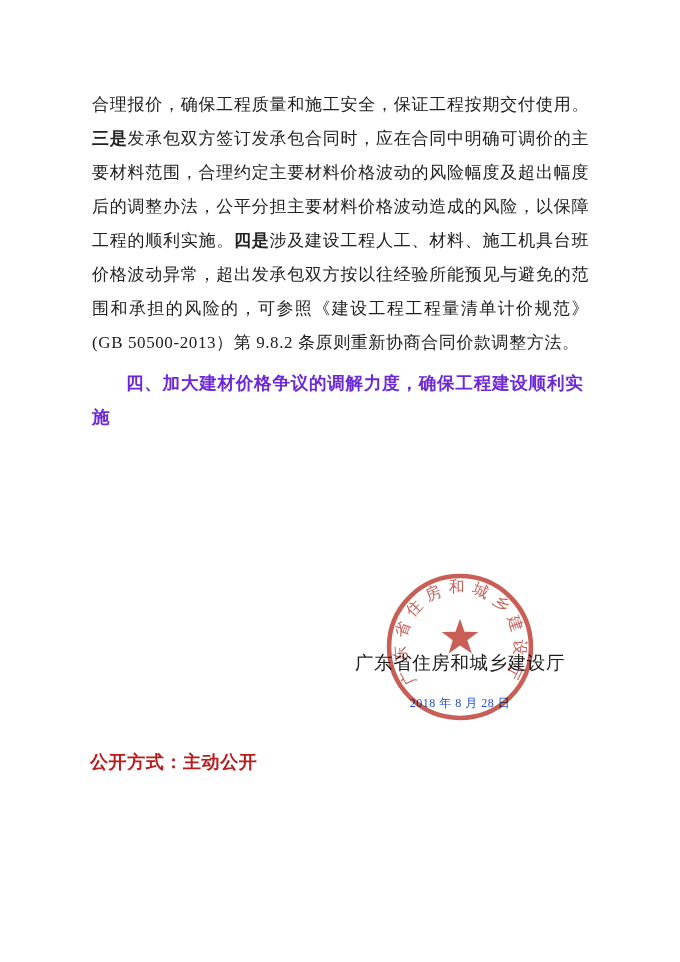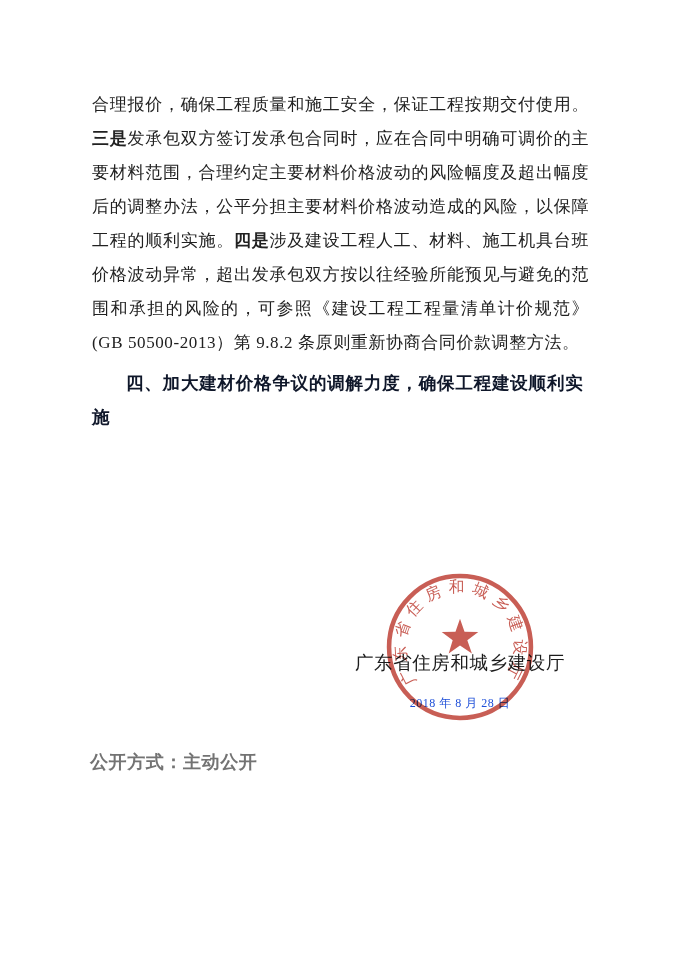--- a/index.html
+++ b/index.html
@@ -28,21 +28,21 @@
   }
   .bold-run { font-weight: bold; }
   .section-heading {
     margin: 6px 0 0 0;
     font-family: "Liberation Sans", "DejaVu Sans", sans-serif;
     font-weight: bold;
     font-size: 17.5px;
     line-height: 34px;
     letter-spacing: 0.8px;
     text-indent: 34px;
-    color: #0f172a;
+    color: #6d28d9;
   }
   .para-indent { text-indent: 35px; }
   .seal {
     position: absolute;
     left: 384px;
     top: 571px;
     width: 152px;
     height: 152px;
     opacity: 0.85;
     mix-blend-mode: multiply;
@@ -70,21 +70,21 @@
   }
   .footer-line {
     position: absolute;
     left: 90px;
     top: 750px;
     font-family: "Liberation Sans", "DejaVu Sans", sans-serif;
     font-weight: bold;
     font-size: 18px;
     line-height: 24px;
     letter-spacing: 0.6px;
-    color: #737373;
+    color: #b91c1c;
   }
   .seal-ring-text {
     font-family: "Liberation Sans", "DejaVu Sans", sans-serif;
     font-size: 15.5px;
     letter-spacing: 6.5px;
   }
 </style>
 </head>
 <body>
 

